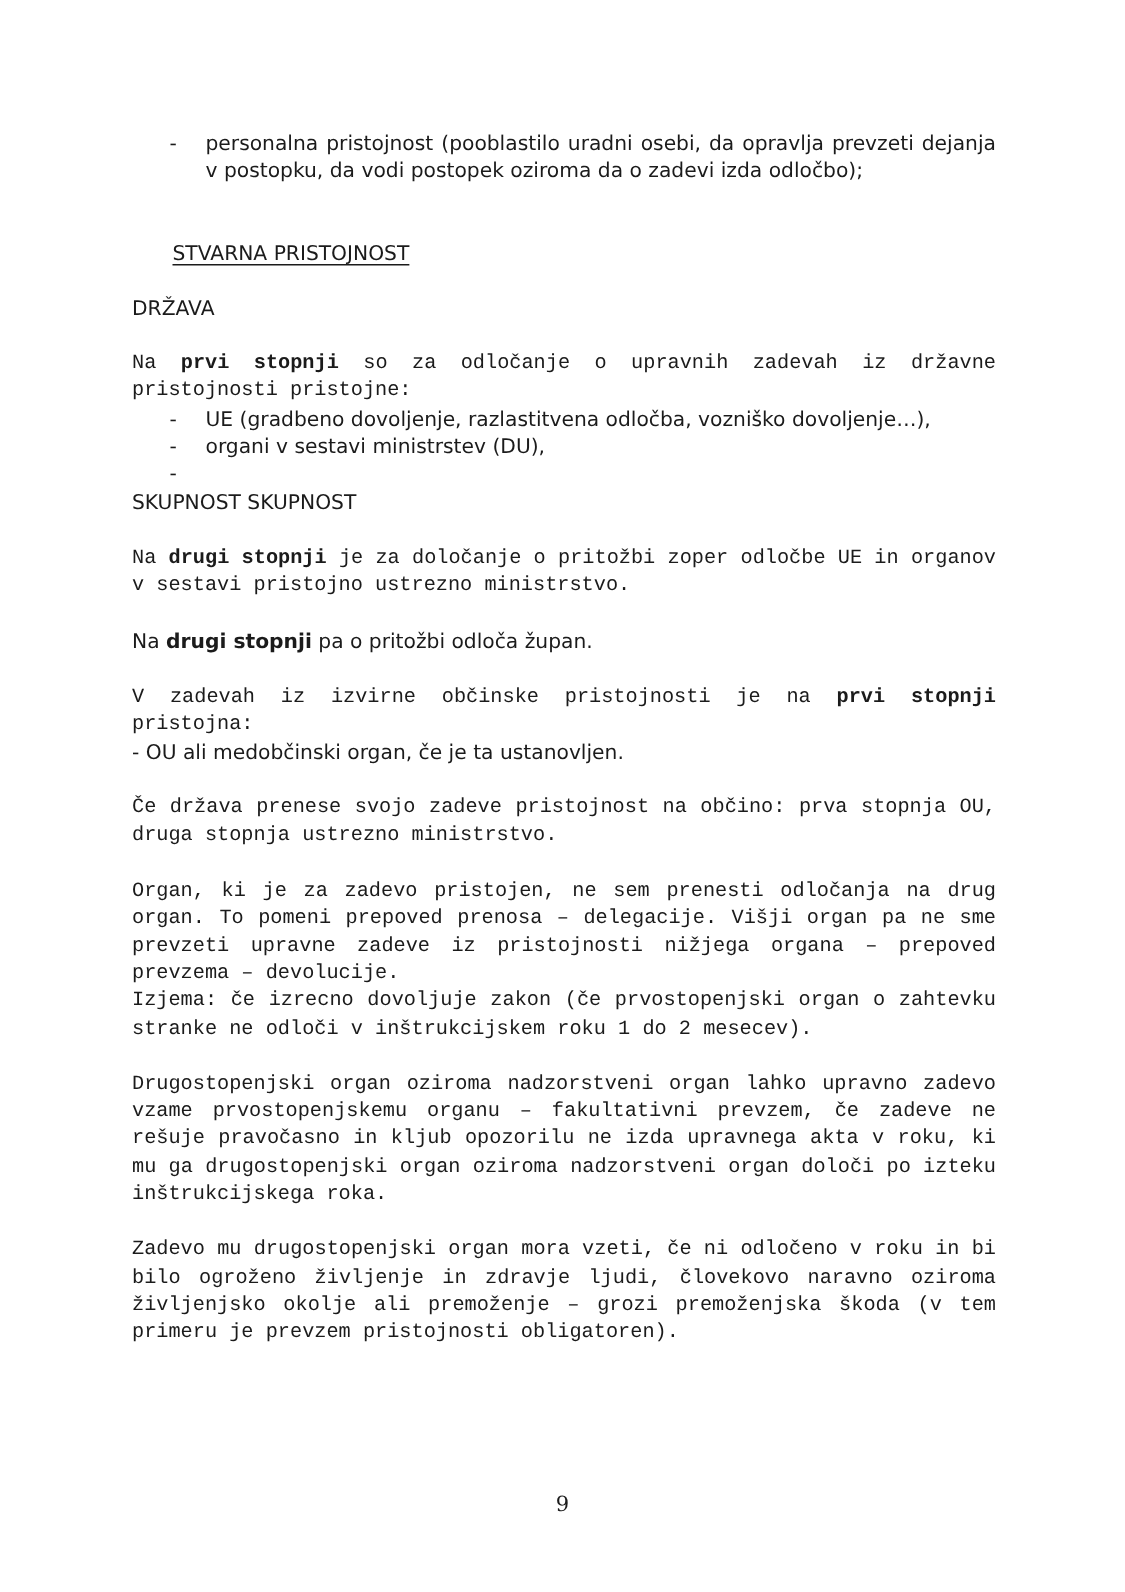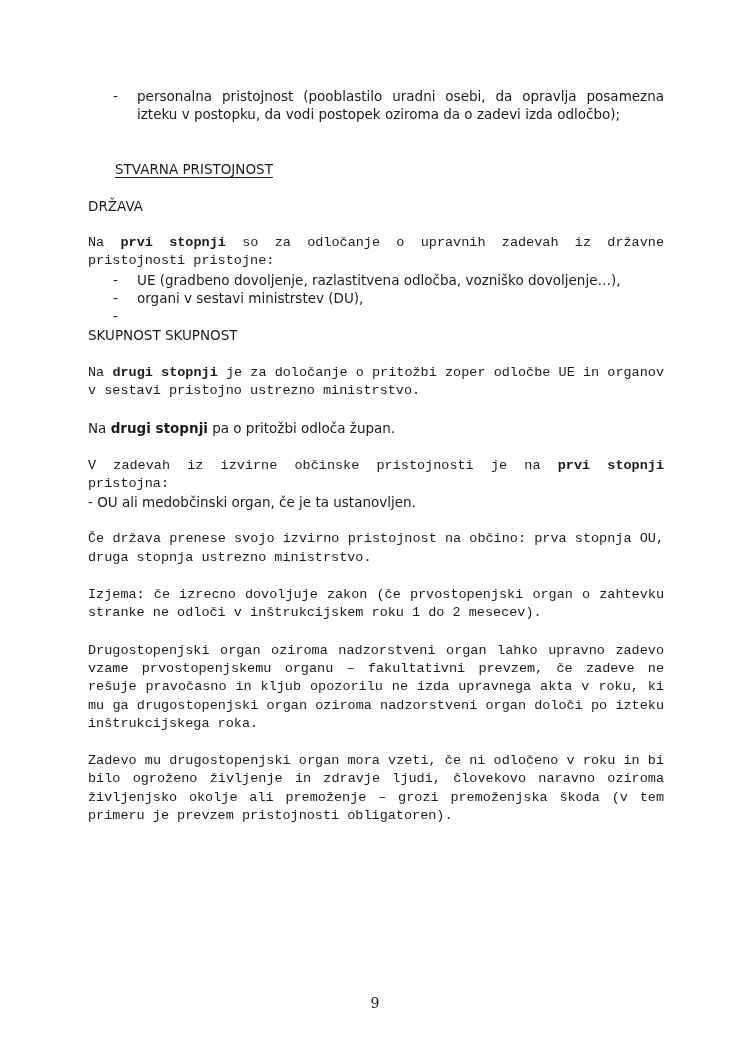--- a/index.html
+++ b/index.html
@@ -52,21 +52,21 @@
   }
 </style>
 </head>
 <body>
 
 <div class="page">
   <div class="content">
 
     <div class="li block">
       <span class="marker">-</span>
-      <span>personalna pristojnost (pooblastilo uradni osebi, da opravlja posamezna izteku v postopku, da vodi postopek oziroma da o zadevi izda odločbo);</span>
+      <span>personalna pristojnost (pooblastilo uradni osebi, da opravlja prevzeti dejanja v postopku, da vodi postopek oziroma da o zadevi izda odločbo);</span>
     </div>
 
     <div class="heading block">
       <span class="u">STVARNA PRISTOJNOST</span>
     </div>
 
     <div class="block">DRŽAVA</div>
 
     <div class="just block tight"><span>Na </span><b>prvi stopnji</b><span> so za odločanje o upravnih zadevah iz državne pristojnosti pristojne:</span></div>
 
@@ -88,24 +88,25 @@
 
     <div class="just block"><span>Na </span><b>drugi stopnji</b><span> je za določanje o pritožbi zoper odločbe UE in organov v sestavi pristojno ustrezno ministrstvo.</span></div>
 
     <div class="block"><span>Na </span><b>drugi stopnji</b><span> pa o pritožbi odloča župan.</span></div>
 
     <div class="block">
       <div class="just"><span>V zadevah iz izvirne občinske pristojnosti je na </span><b>prvi stopnji</b><span> pristojna:</span></div>
       <div>- OU ali medobčinski organ, če je ta ustanovljen.</div>
     </div>
 
-    <div class="just block">Če država prenese svojo izvirno pristojnost na občino: prva stopnja OU, druga stopnja ustrezno ministrstvo.</div>
+    <div class="just block">Če država prenese svojo zadeve pristojnost na občino: prva stopnja OU, druga stopnja ustrezno ministrstvo.</div>
 
 
     <div class="block">
+      <div class="just">Organ, ki je za zadevo pristojen, ne sem prenesti odločanja na drug organ. To pomeni prepoved prenosa – delegacije. Višji organ pa ne sme prevzeti upravne zadeve iz pristojnosti nižjega organa – prepoved prevzema – devolucije.</div>
       <div class="just">Izjema: če izrecno dovoljuje zakon (če prvostopenjski organ o zahtevku stranke ne odloči v inštrukcijskem roku 1 do 2 mesecev).</div>
     </div>
 
     <div class="just block">Drugostopenjski organ oziroma nadzorstveni organ lahko upravno zadevo vzame prvostopenjskemu organu – fakultativni prevzem, če zadeve ne rešuje pravočasno in kljub opozorilu ne izda upravnega akta v roku, ki mu ga drugostopenjski organ oziroma nadzorstveni organ določi po izteku inštrukcijskega roka.</div>
 
     <div class="just block">Zadevo mu drugostopenjski organ mora vzeti, če ni odločeno v roku in bi bilo ogroženo življenje in zdravje ljudi, človekovo naravno oziroma življenjsko okolje ali premoženje – grozi premoženjska škoda (v tem primeru je prevzem pristojnosti obligatoren).</div>
 
   </div>
 
   <div class="pnum">9</div>

